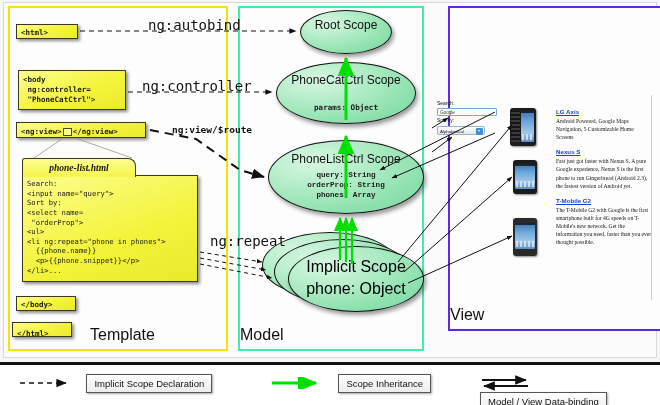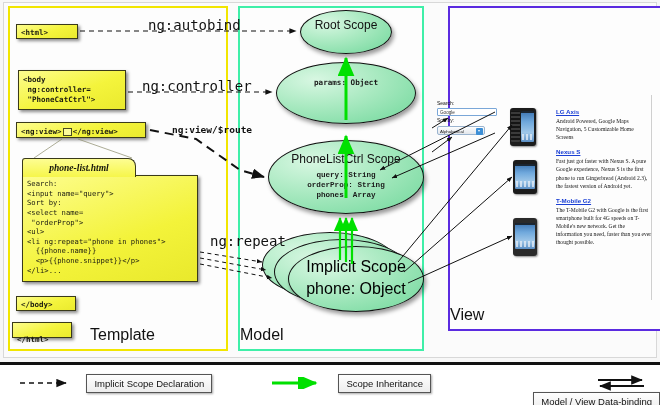--- a/index.html
+++ b/index.html
@@ -54,21 +54,21 @@
     color:#1a1a10;
     line-height:1.35;
     padding:2px 4px;
     box-sizing:border-box;
     white-space:pre;
   }
   .cb-html{left:16px;top:24px;width:62px;height:15px;padding-top:3px;}
   .cb-body{left:18px;top:70px;width:108px;height:40px;padding-top:4px;}
   .cb-ngview{left:16px;top:122px;width:130px;height:16px;padding-top:4px;}
   .cb-bodyclose{left:16px;top:296px;width:60px;height:15px;padding-top:3px;}
-  .cb-htmlclose{left:12px;top:322px;width:60px;height:15px;padding-top:12px;}
+  .cb-htmlclose{left:12px;top:322px;width:60px;height:15px;padding-top:6px;}
 
   .ngview-slot{
     display:inline-block;width:7px;height:6px;
     border:1px solid #4a4a20;background:#fbfb9a;
     vertical-align:middle;margin:0 1px;
   }
 
   
   .note{
     position:absolute;left:22px;top:158px;width:176px;height:132px;padding-left:45px;
@@ -232,21 +232,21 @@
   }
 
   
   #edges{position:absolute;left:0;top:0;width:660px;height:362px;pointer-events:none;}
 
   
   .legend-rule{
     position:absolute;left:0;top:362px;width:660px;height:3px;background:#111;
   }
   .legend{
-    position:absolute;left:0;top:365px;width:660px;height:40px;background:#fff;text-align:right;
+    position:absolute;left:0;top:365px;width:660px;height:40px;background:#fff;
   }
   .legend-item{position:absolute;top:8px;height:20px;}
   .legend-box{
     display:inline-block;
     border:1px solid #555;
     background:linear-gradient(180deg,#fefefe 0%,#ededed 100%);
     box-shadow:1px 1px 2px rgba(0,0,0,.35);
     font-family:"Liberation Sans",sans-serif;
     font-size:9.5px;color:#111;
     padding:3px 7px;
@@ -296,21 +296,23 @@
     <div class="panel panel-model">
       <div class="panel-label">Model</div>
     </div>
 
     <div class="scope sc-root">
       <div class="s-title">Root
 Scope</div>
     </div>
 
     <div class="scope sc-catctrl">
-      <div class="s-props" style="margin-top:4px;">params: Object</div>
+      <div class="s-title">PhoneCatCtrl
+Scope</div>
+      <div class="s-props" style="margin-top:15px;">params: Object</div>
     </div>
 
     <div class="scope sc-listctrl">
       <div class="s-title">PhoneListCtrl
 Scope</div>
       <div class="s-props" style="margin-top:4px;font-family:Liberation Mono, monospace;">query: String
 orderProp: String
 phones: Array</div>
     </div>
 

